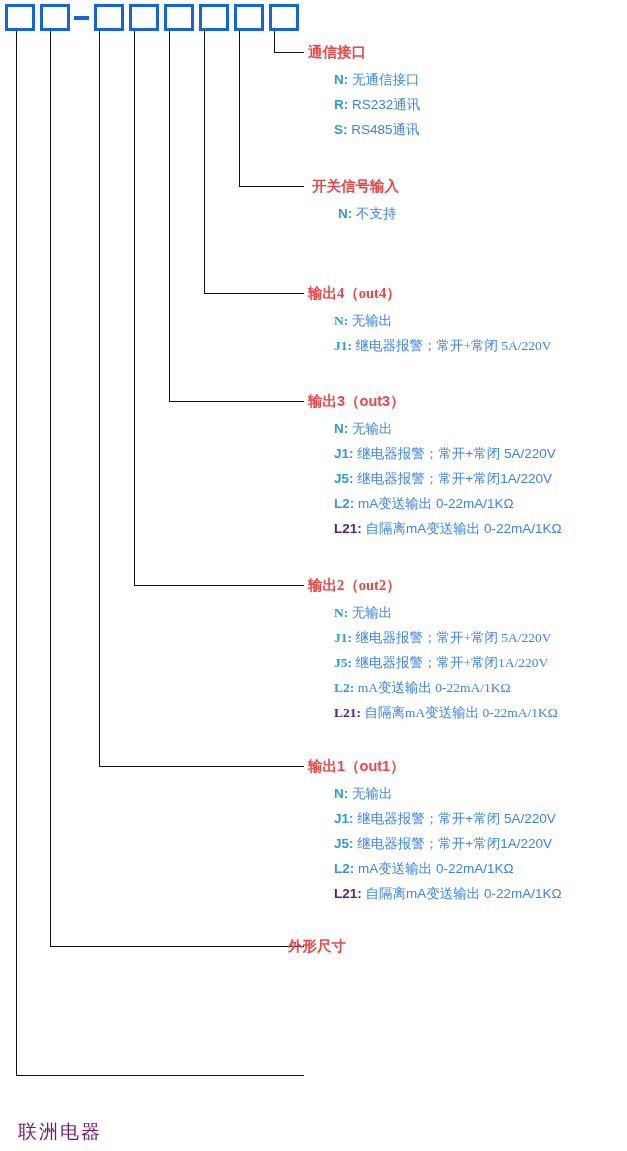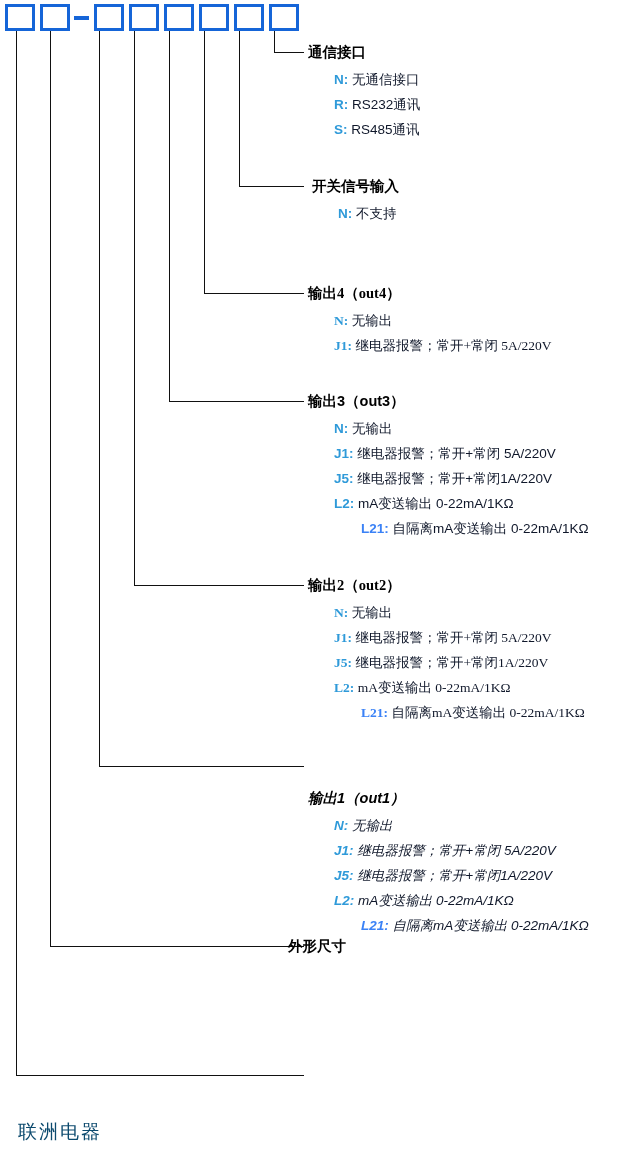--- a/index.html
+++ b/index.html
@@ -22,46 +22,46 @@
     background:#1565d8; top:12px;
   }
 
   
   .vline { position:absolute; width:1px; background:#111111; }
   .hline { position:absolute; height:1px; background:#111111; }
 
   
   .section { position:absolute; }
   .sec-title {
-    color:#000000;
+    color:#ef4444;
     font-weight:bold;
     font-size:14.5px;
     line-height:18px;
     white-space:nowrap;
   }
   .opt {
     font-size:13.5px;
     line-height:25px;
     white-space:nowrap;
   }
   .opt .code {
     color:#2f9ad9;
     font-weight:bold;
     display:inline-block;
   }
-  .opt .code.dark { color:#3b82f6;margin-left:27px; }
-  .opt .desc { color:#0f172a; }
+  .opt .code.dark { color:#4c1d95; }
+  .opt .desc { color:#3b82f6; }
 
   
   .optlist { margin-top:6px; padding-left:26px; }
 
   
   .logo {
     position:absolute; left:18px; top:1119px;
-    font-size:19px; color:#0c4a6e; letter-spacing:2px;
+    font-size:19px; color:#701a75; letter-spacing:2px;
     font-family:Liberation Mono, monospace;
     white-space:nowrap;
   }
 </style>
 </head>
 <body>
 
 <div id="root">
 
   <div class="boxrow">
@@ -139,21 +139,21 @@
     <div class="sec-title">输出2（out2）</div>
     <div class="optlist">
       <div class="opt"><span class="code">N:</span> <span class="desc">无输出</span></div>
       <div class="opt"><span class="code">J1:</span> <span class="desc">继电器报警；常开+常闭 5A/220V</span></div>
       <div class="opt"><span class="code">J5:</span> <span class="desc">继电器报警；常开+常闭1A/220V</span></div>
       <div class="opt"><span class="code">L2:</span> <span class="desc">mA变送输出 0-22mA/1KΩ</span></div>
       <div class="opt"><span class="code dark">L21:</span> <span class="desc">自隔离mA变送输出 0-22mA/1KΩ</span></div>
     </div>
   </div>
 
-  <div class="section" style="left:308px; top:789px;font-style:italic;">
+  <div class="section" style="left:308px; top:757px;">
     <div class="sec-title">输出1（out1）</div>
     <div class="optlist">
       <div class="opt"><span class="code">N:</span> <span class="desc">无输出</span></div>
       <div class="opt"><span class="code">J1:</span> <span class="desc">继电器报警；常开+常闭 5A/220V</span></div>
       <div class="opt"><span class="code">J5:</span> <span class="desc">继电器报警；常开+常闭1A/220V</span></div>
       <div class="opt"><span class="code">L2:</span> <span class="desc">mA变送输出 0-22mA/1KΩ</span></div>
       <div class="opt"><span class="code dark">L21:</span> <span class="desc">自隔离mA变送输出 0-22mA/1KΩ</span></div>
     </div>
   </div>
 

